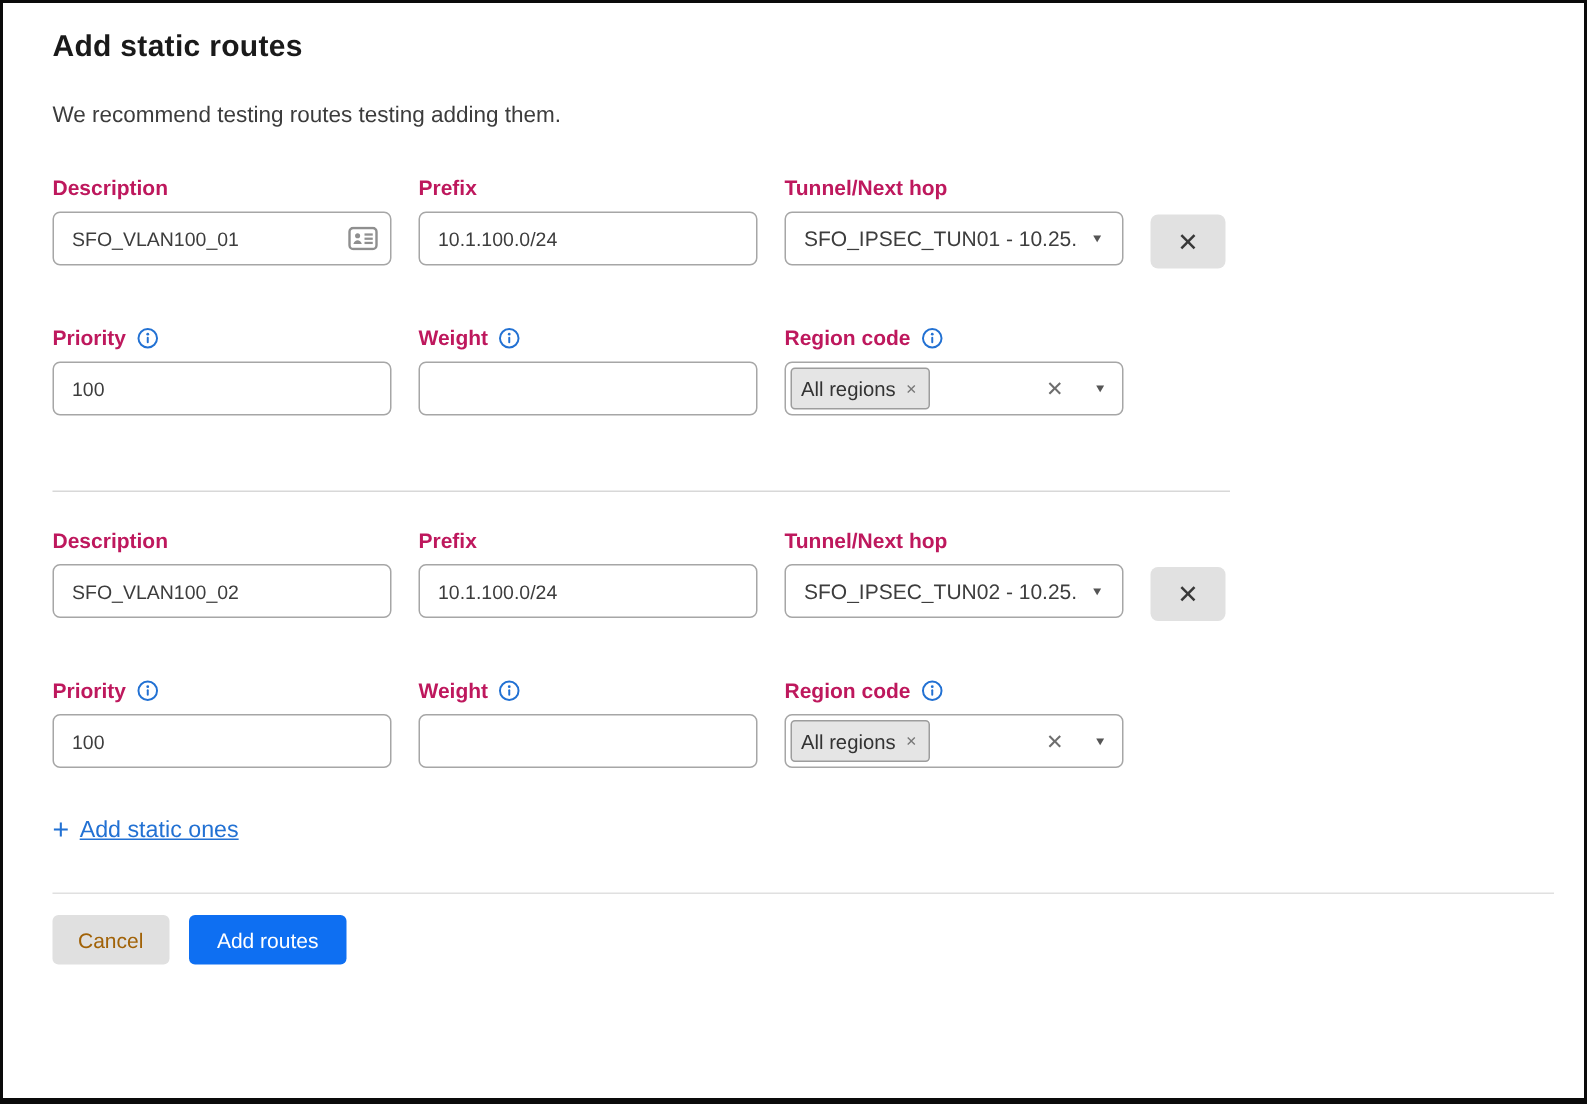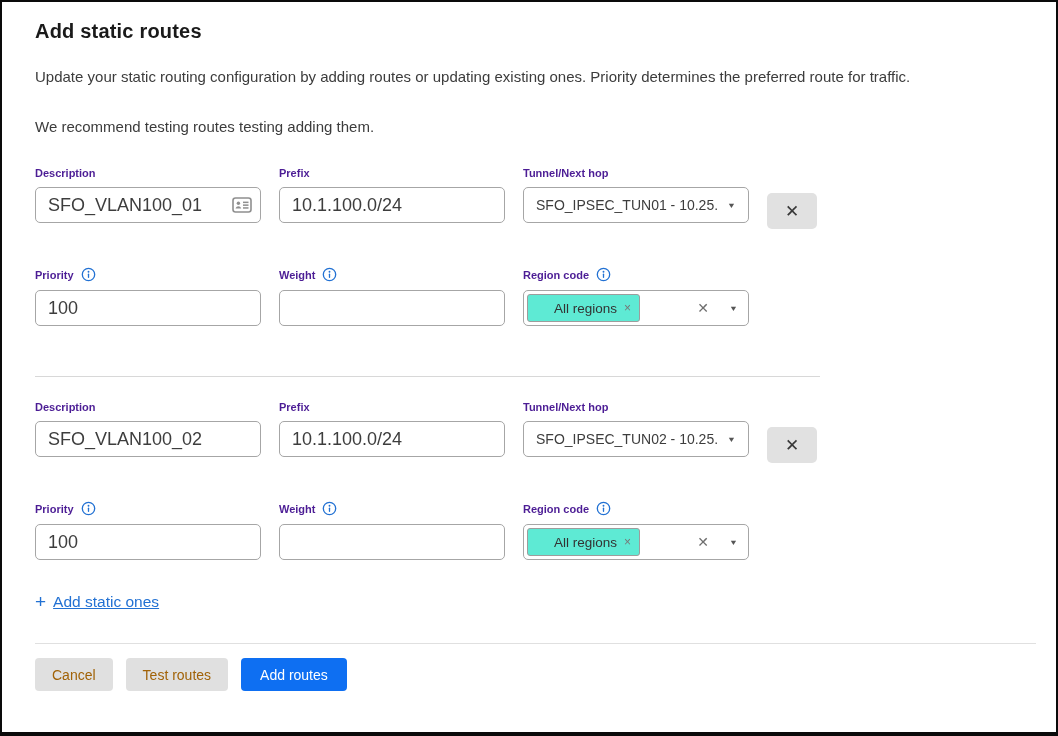--- a/index.html
+++ b/index.html
@@ -16,30 +16,30 @@
   .title{
     font-size:20px;font-weight:700;color:#1a1a1a;
     margin:2px 0 24px 0;letter-spacing:.2px;
   }
   .para{font-size:15px;color:#3c3c3c;margin:0 0 30px 0;line-height:20px;}
   .route-entry{margin-top:6px;}
   .field-row{display:flex;align-items:flex-start;gap:18px;}
   .field-row.second{margin-top:38px;}
   .field{width:226px;}
   .field-label{
-    display:flex;align-items:center;gap:7px;
-    font-size:11px;font-weight:700;color:#4c1d95;margin-bottom:8px;
+    display:flex;align-items:flex-end;gap:7px;
+    font-size:14px;font-weight:700;color:#be185d;margin-bottom:8px;
   }
   .info-icon{display:inline-flex;color:#2271d3;cursor:pointer;}
   .info-icon svg{width:15px;height:15px;}
   .input-wrap{position:relative;}
   .text-input{
     width:226px;height:36px;
     border:1px solid #a6a6a6;border-radius:5px;
-    padding:0 12px;font-size:18px;color:#3d3d3d;
+    padding:0 12px;font-size:13px;color:#3d3d3d;
     font-family:"Liberation Sans",sans-serif;background:#fff;outline:none;
   }
   .text-input.with-icon{padding-right:36px;}
   .contact-icon{
     position:absolute;right:9px;top:50%;transform:translateY(-50%);
     color:#8f8f8f;display:inline-flex;cursor:pointer;
   }
   .select{
     width:226px;height:36px;
     border:1px solid #a6a6a6;border-radius:5px;
@@ -53,22 +53,22 @@
     background:#e1e1e1;color:#383838;font-size:17px;line-height:1;
     cursor:pointer;font-family:"Liberation Sans",sans-serif;
   }
   .multiselect{
     width:226px;height:36px;
     border:1px solid #a6a6a6;border-radius:5px;background:#fff;
     display:flex;align-items:center;padding:0 10px 0 3px;cursor:pointer;
   }
   .chip{
     display:inline-flex;align-items:center;gap:7px;
-    background:#5eead4;border:1px solid #9d9d9d;border-radius:3px;
-    height:28px;padding:0 8px 0 26px;font-size:13.5px;color:#333;
+    background:#e5e5e5;border:1px solid #9d9d9d;border-radius:3px;
+    height:28px;padding:0 8px 0 6px;font-size:13.5px;color:#333;
   }
   .chip-x{font-size:12px;color:#777;cursor:pointer;line-height:1;}
   .ms-spacer{flex:1;}
   .clear-x{font-size:14px;color:#6e6e6e;margin-right:12px;cursor:pointer;line-height:1;}
   .entry-divider{
     border:none;border-top:1px solid #d8d8d8;
     width:785px;margin:50px 0 24px 0;
   }
   .add-link-row{
     margin-top:32px;display:flex;align-items:center;gap:7px;
@@ -88,21 +88,20 @@
   }
   .btn.secondary{background:#e0e0e0;color:#a16207;}
   .btn.primary{background:#0e6ff2;color:#ffffff;padding:0 19px;}
 </style>
 </head>
 <body>
 
 <div class="frame">
 
   <h1 class="title">Add static routes</h1>
-  <p class="para">Update your static routing configuration by adding routes or updating existing ones. Priority determines the preferred route for traffic.</p>
   <p class="para">We recommend testing routes testing adding them.</p>
 
   <div class="route-entry">
     <div class="field-row">
       <div class="field">
         <div class="field-label">
           <span>Description</span>
         </div>
         <div class="input-wrap">
           <input class="text-input with-icon" type="text" value="SFO_VLAN100_01" style="">
@@ -278,17 +277,16 @@
 
   <div class="add-link-row">
     <span class="plus-glyph">+</span>
     <a class="add-link">Add static ones</a>
   </div>
 
   <hr class="footer-divider">
 
   <div class="footer-buttons">
     <button class="btn secondary">Cancel</button>
-    <button class="btn secondary">Test routes</button>
     <button class="btn primary">Add routes</button>
   </div>
 
 </div>
 
 </body></html>

